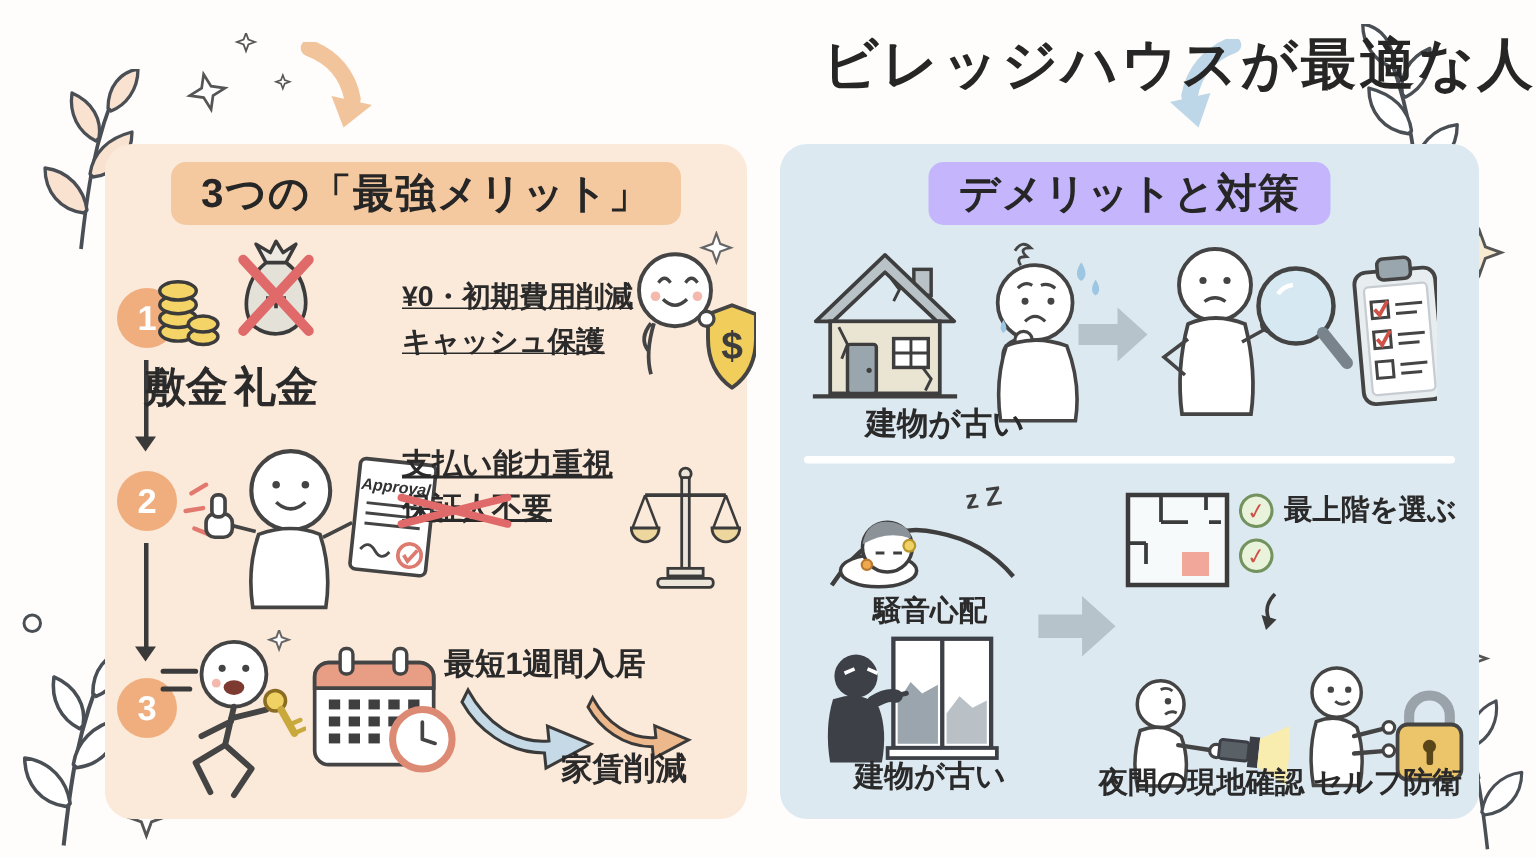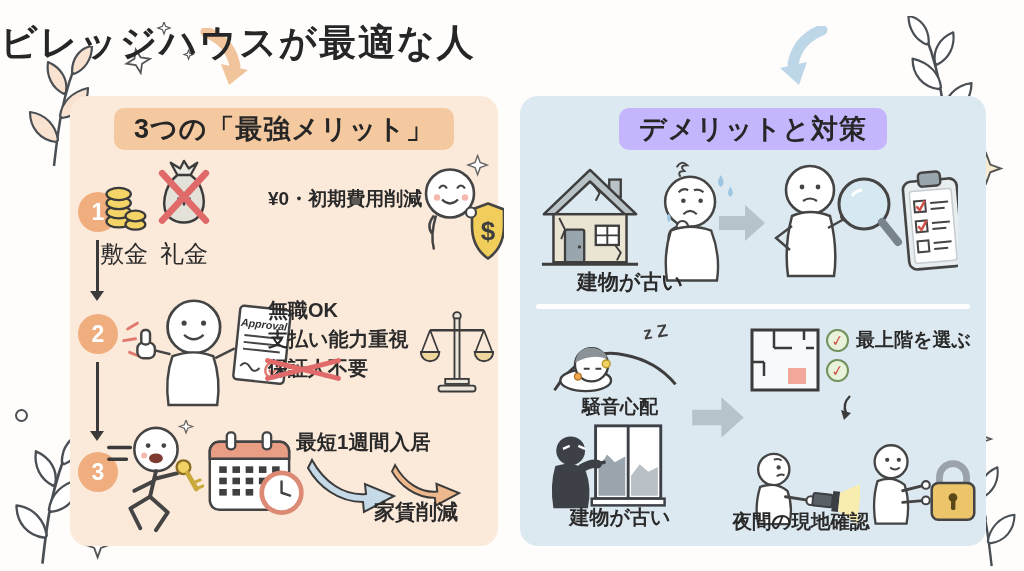--- a/index.html
+++ b/index.html
@@ -1,21 +1,21 @@
 <!DOCTYPE html>
 <html><head>
 <meta charset="utf-8">
 <style>
   * { margin:0; padding:0; box-sizing:border-box; }
   html,body { width:1024px; height:571px; overflow:hidden; background:#fefdfb;
     font-family:"Liberation Sans","DejaVu Sans",sans-serif; color:#2a2a2a; }
   body { position:relative; }
   .abs { position:absolute; }
 
-  #main-title { position:absolute; top:18px; left:0; width:100%; text-align:left;
+  #main-title { position:absolute; top:18px; left:0; width:100%; text-align:right;
     font-size:37px; font-weight:800; letter-spacing:2px; color:#262626; }
 
   .panel { position:absolute; top:96px; height:450px; border-radius:18px; }
   #left-panel  { left:70px;  width:428px; background:#fbe9da; }
   #right-panel { left:520px; width:466px; background:#dde9f1; }
 
   .panel-head { position:absolute; top:12px; width:100%; text-align:center; }
   .hl { display:inline-block; padding:3px 20px; border-radius:10px;
         font-size:27px; font-weight:800; letter-spacing:1px; color:#262626; }
   #left-panel  .hl { background:#f5c9a0; }
@@ -23,24 +23,24 @@
 
   .badge { position:absolute; left:8px; width:40px; height:40px; border-radius:50%;
     background:#f0ae7e; color:#fff; font-size:23px; font-weight:800;
     display:flex; align-items:center; justify-content:center; }
   .varrow { position:absolute; left:26px; width:3px; background:#3a3a3a; }
   .varrow:after { content:""; position:absolute; left:-6px; bottom:-9px;
     border:7px solid transparent; border-top:10px solid #3a3a3a; border-bottom:0; }
 
   .cap { position:absolute; font-weight:800; white-space:nowrap; text-align:center; }
   .lines { position:absolute; font-weight:800; white-space:nowrap; }
-  .lines span { display:block; }
+  .lines span { display:block;text-decoration:underline; }
 
   .icon-group { position:absolute; width:64px; text-align:center; }
-  .icon-group .cap2 { font-size:24px; font-weight:400; margin-top:2px; }
+  .icon-group .cap2 { font-size:28px; font-weight:700; margin-top:2px; }
 
   .xline { position:relative; display:inline-block; }
   .xline i { position:absolute; left:-4px; top:46%; width:78px; height:5px;
     background:#e06a6a; border-radius:3px; }
   .xline i.a { transform:rotate(14deg); }
   .xline i.b { transform:rotate(-14deg); }
 
   .divider { position:absolute; background:#ffffff; border-radius:3px; }
 
   .tip { position:absolute; display:flex; align-items:center; gap:7px;
@@ -136,20 +136,21 @@
     <svg width="56" height="74" viewBox="0 0 58 78">
       <path d="M22,18 L15,5 L25,11 L29,3 L34,11 L43,5 L36,18 Z" fill="#eceae2" stroke="#3b3b3b" stroke-width="2.4" stroke-linejoin="round"></path>
       <path d="M22,18 C7,30 4,54 14,63 C23,70 37,70 45,61 C54,50 50,28 36,18 Z" fill="#e3e1d8" stroke="#3b3b3b" stroke-width="2.6"></path>
       <path d="M29,36 V50 M22,43 H36" stroke="#3b3b3b" stroke-width="2.6"></path>
       <path d="M6,16 L52,66 M52,16 L6,66" stroke="#e06a6a" stroke-width="7" stroke-linecap="round"></path>
     </svg>
     <div class="cap2">礼金</div>
   </div>
   <div class="lines" style="left:198px;top:88px;font-size:19px;line-height:1.6">
     <span>¥0・初期費用削減</span>
+    <span>キャッシュ保護</span>
   </div>
   <svg class="abs" style="left:342px;top:58px" width="92" height="118" viewBox="0 0 92 115">
     <use href="#star4" transform="translate(56,0) scale(0.8)" fill="#fff" stroke="#666" stroke-width="1.8"></use>
     <circle cx="38" cy="38" r="24" fill="#fff" stroke="#444" stroke-width="2.6"></circle>
     <path d="M27,33 q4,-6 8,0 M45,33 q4,-6 8,0" stroke="#444" stroke-width="2.2" fill="none"></path>
     <circle cx="25" cy="42" r="3.2" fill="#f5b8ac"></circle>
       <circle cx="53" cy="42" r="3.2" fill="#f5b8ac"></circle>
     <path d="M30,44 q8,8 16,0" stroke="#444" stroke-width="2.2" fill="none"></path>
     <path d="M22,60 q-8,10 -2,18 M24,60 q-6,20 -2,34" stroke="#444" stroke-width="2.5" fill="none"></path>
     <path d="M60,54 L76,48 L92,54 V70 Q92,92 76,103 Q60,92 60,70 Z" fill="#f1ce5c" stroke="#444" stroke-width="2.6" stroke-linejoin="round"></path>
@@ -170,21 +171,20 @@
     <g transform="rotate(6 150 60)">
       <rect x="126" y="22" width="52" height="76" rx="4" fill="#fff" stroke="#444" stroke-width="2.5"></rect>
       <text x="152" y="43" text-anchor="middle" font-size="11" font-style="italic" font-weight="700" fill="#333">Approval</text>
       <path d="M133,52 H171 M133,59 H171 M133,66 H171" stroke="#444" stroke-width="2"></path>
       <path d="M132,84 q5,-7 10,0 t10,0" stroke="#444" stroke-width="2" fill="none"></path>
       <circle cx="166" cy="85" r="8" stroke="#dd7b70" stroke-width="2.5" fill="none"></circle>
       <path d="M162,85 l3,4 l6,-8" stroke="#dd7b70" stroke-width="2.5" fill="none"></path>
     </g>
   </svg>
   <div class="lines" style="left:198px;top:200px;font-size:20px;line-height:1.45">
-    <span>無職OK</span>
     <span>支払い能力重視</span>
     <span class="xline">
         <span>保証人不要</span>
         <i class="a"></i>
         <i class="b"></i>
       </span>
   </div>
   <svg class="abs" style="left:350px;top:206px" width="74" height="100" viewBox="0 0 88 100">
     <circle cx="44" cy="7" r="4.5" fill="#ece6da" stroke="#3b3b3b" stroke-width="2.2"></circle>
     <rect x="41" y="10" width="6" height="72" fill="#ece6da" stroke="#3b3b3b" stroke-width="2.2"></rect>
@@ -370,13 +370,14 @@
     <path d="M27,28 q5,4 10,0" stroke="#444" stroke-width="2" fill="none"></path>
     <path d="M14,42 Q8,62 12,86 L44,86 Q48,64 42,46 Q30,36 14,42 Z" fill="#fff" stroke="#444" stroke-width="2.4"></path>
     <path d="M40,52 L64,46 M40,64 L64,62" stroke="#444" stroke-width="3" stroke-linecap="round"></path>
     <circle cx="64" cy="46" r="4" fill="#fff" stroke="#444" stroke-width="2.2"></circle>
     <circle cx="64" cy="62" r="4" fill="#fff" stroke="#444" stroke-width="2.2"></circle>
     <path d="M78,46 V38 a14,14 0 0 1 28,0 V46" stroke="#9aa2aa" stroke-width="7" fill="none" stroke-linecap="round"></path>
     <rect x="70" y="44" width="44" height="38" rx="7" fill="#ecc46a" stroke="#444" stroke-width="2.6"></rect>
     <circle cx="92" cy="59" r="4.5" fill="#59471a"></circle>
     <rect x="90" y="61" width="4.5" height="11" rx="2" fill="#59471a"></rect>
   </svg>
+  <div class="cap" style="left:340px;top:412px;width:130px;font-size:19.5px">セルフ防衛</div>
 </div>
 
 </body></html>

